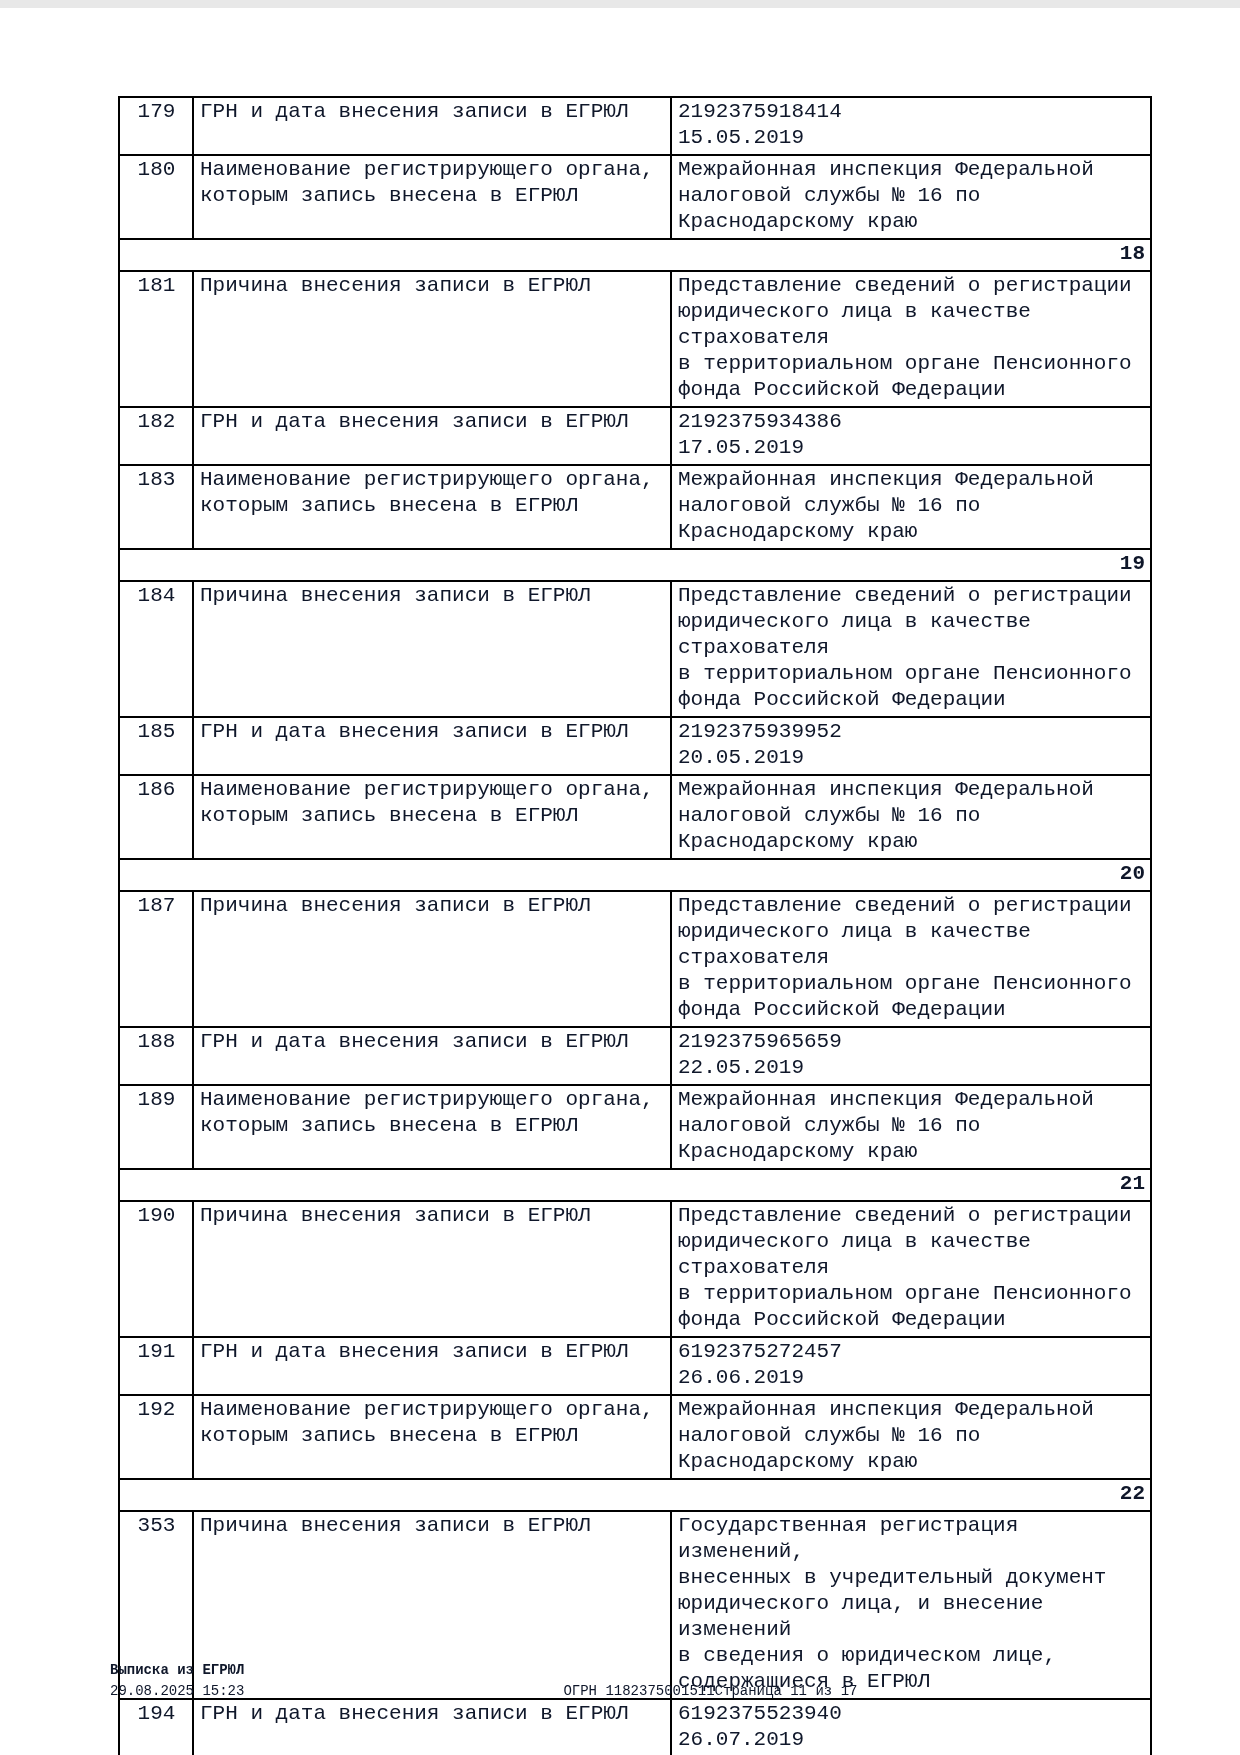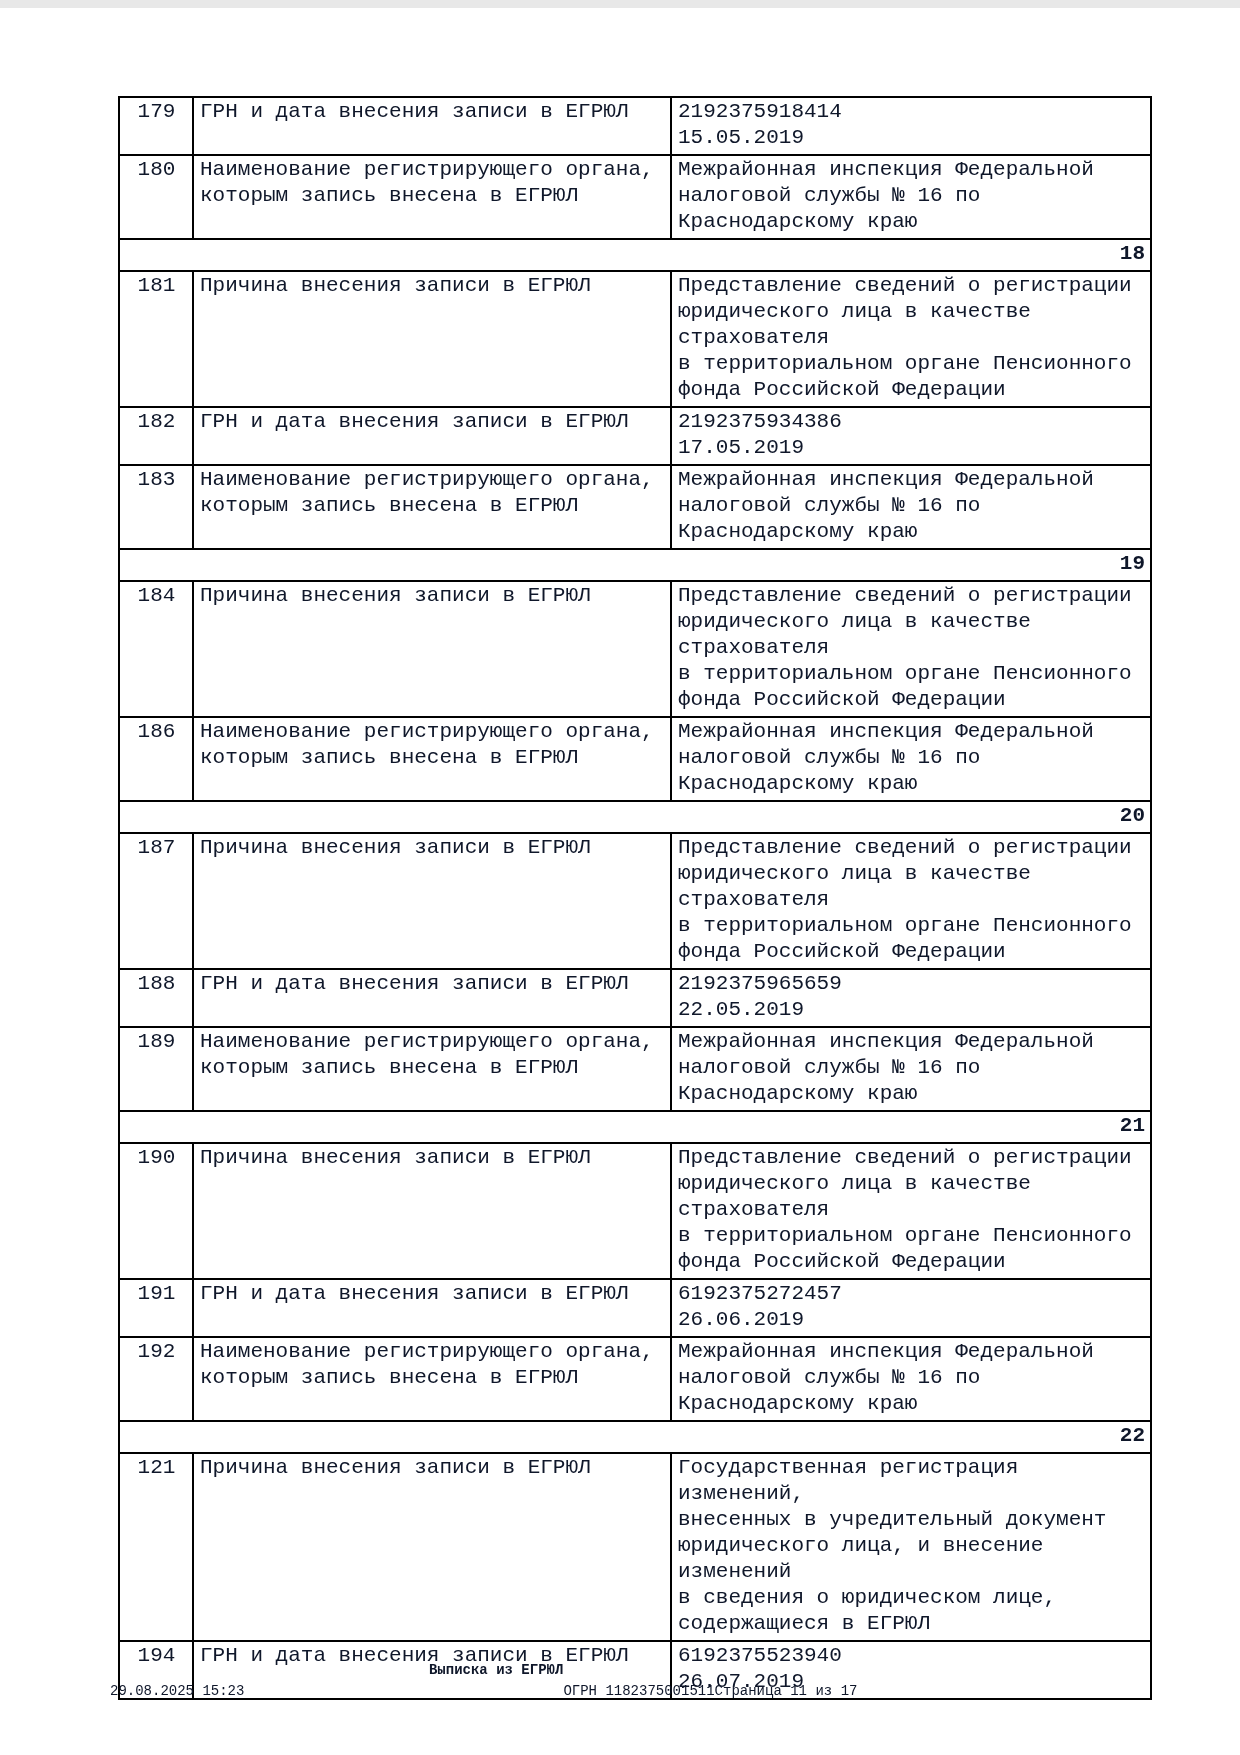--- a/index.html
+++ b/index.html
@@ -50,21 +50,21 @@
     left: 110px;
     top: 1654px;
     width: 1058px;
     display: grid;
     grid-template-columns: 1fr auto 1fr;
     align-items: end;
     font-size: 14px;
     line-height: 17px;
   }
   .footer-left  { text-align: left; }
-  .footer-title { font-weight: bold; text-align: right; }
+  .footer-title { font-weight: bold; }
   .footer-datetime { margin-top: 4px; }
   .footer-center { text-align: right; }
   .footer-right  { }
 </style>
 </head>
 <body>
 
 <div class="page">
 
   <table class="egrul-table">
@@ -118,20 +118,26 @@
         </tr>
         <tr>
           <td class="num-cell">184</td>
           <td class="label-cell">Причина внесения записи в ЕГРЮЛ</td>
           <td class="value-cell">Представление сведений о регистрации
 юридического лица в качестве страхователя
 в территориальном органе Пенсионного
 фонда Российской Федерации</td>
         </tr>
         <tr>
+          <td class="num-cell">185</td>
+          <td class="label-cell">ГРН и дата внесения записи в ЕГРЮЛ</td>
+          <td class="value-cell">2192375939952
+20.05.2019</td>
+        </tr>
+        <tr>
           <td class="num-cell">186</td>
           <td class="label-cell">Наименование регистрирующего органа,
 которым запись внесена в ЕГРЮЛ</td>
           <td class="value-cell">Межрайонная инспекция Федеральной
 налоговой службы № 16 по
 Краснодарскому краю</td>
         </tr>
         <tr>
           <td colspan="3" class="section-cell">20</td>
         </tr>
@@ -179,21 +185,21 @@
           <td class="label-cell">Наименование регистрирующего органа,
 которым запись внесена в ЕГРЮЛ</td>
           <td class="value-cell">Межрайонная инспекция Федеральной
 налоговой службы № 16 по
 Краснодарскому краю</td>
         </tr>
         <tr>
           <td colspan="3" class="section-cell">22</td>
         </tr>
         <tr>
-          <td class="num-cell">121</td>
+          <td class="num-cell">353</td>
           <td class="label-cell">Причина внесения записи в ЕГРЮЛ</td>
           <td class="value-cell">Государственная регистрация изменений,
 внесенных в учредительный документ
 юридического лица, и внесение изменений
 в сведения о юридическом лице,
 содержащиеся в ЕГРЮЛ</td>
         </tr>
         <tr>
           <td class="num-cell">194</td>
           <td class="label-cell">ГРН и дата внесения записи в ЕГРЮЛ</td>

